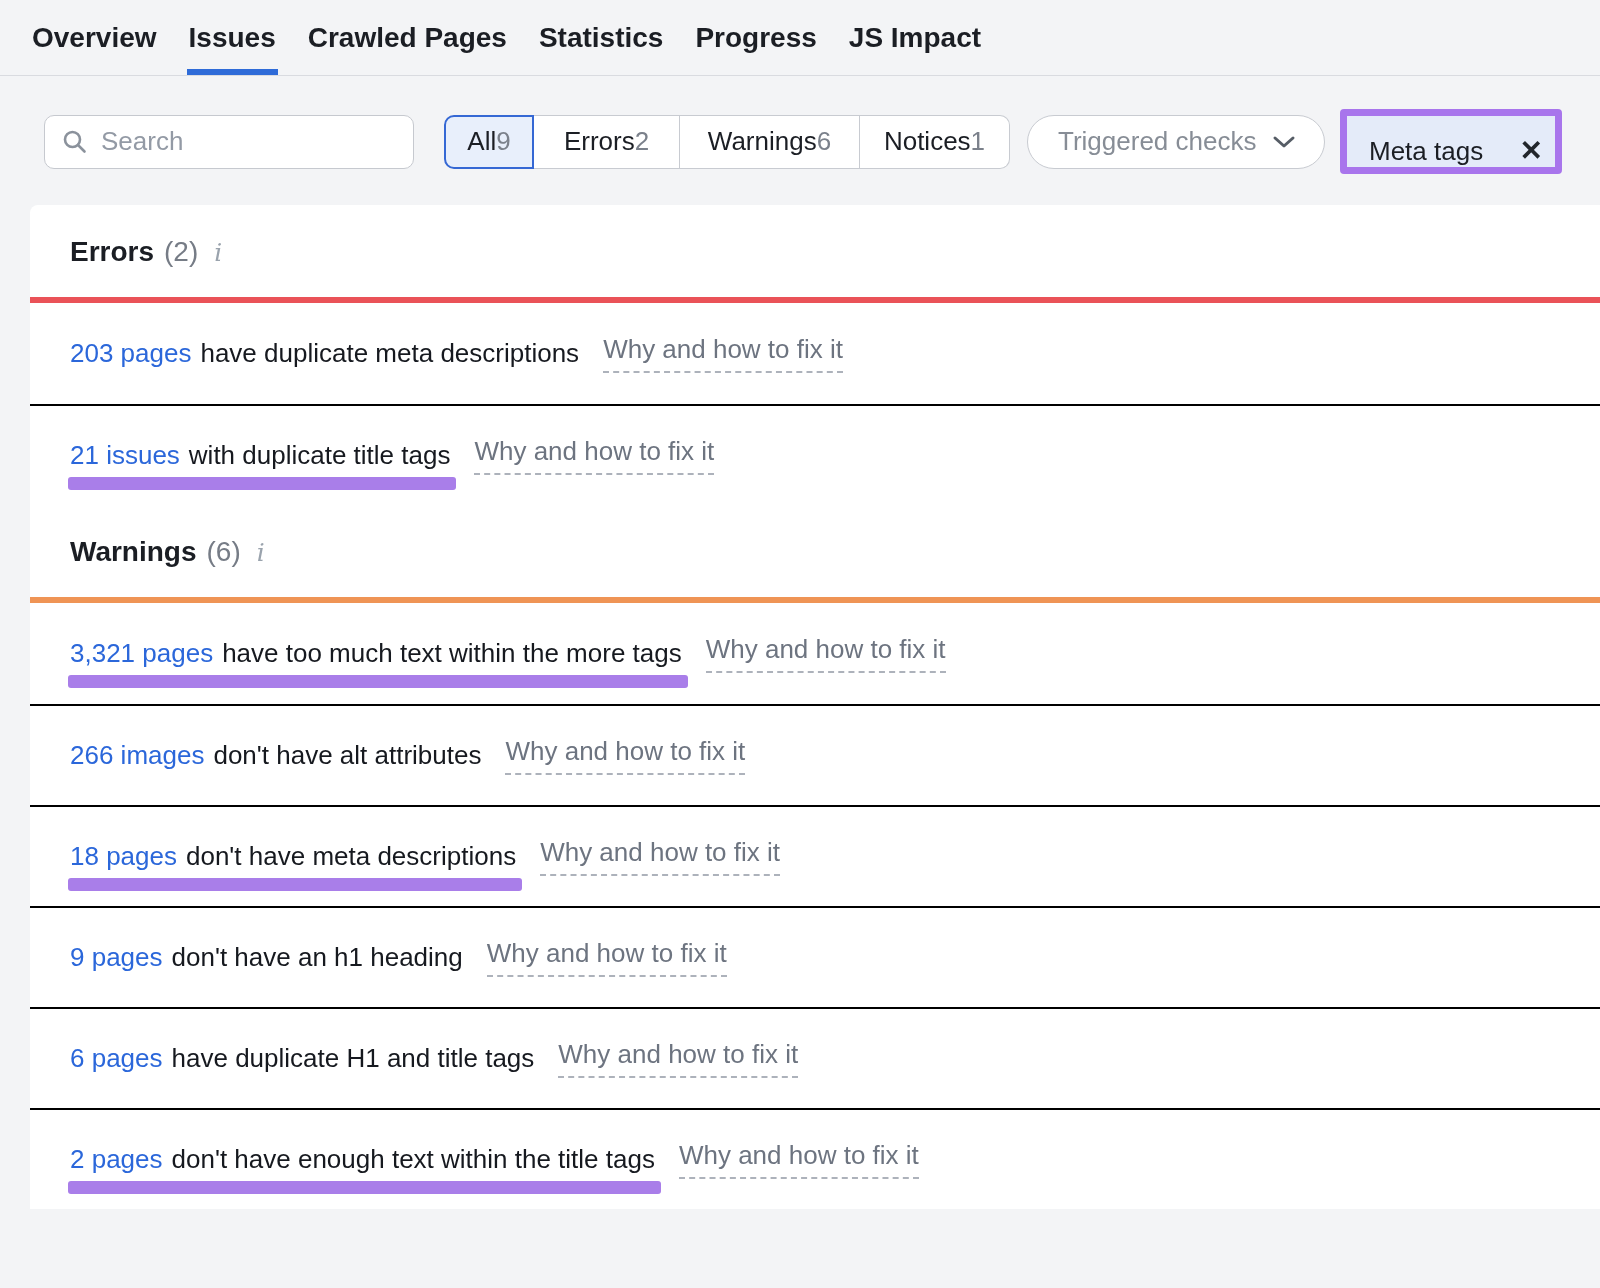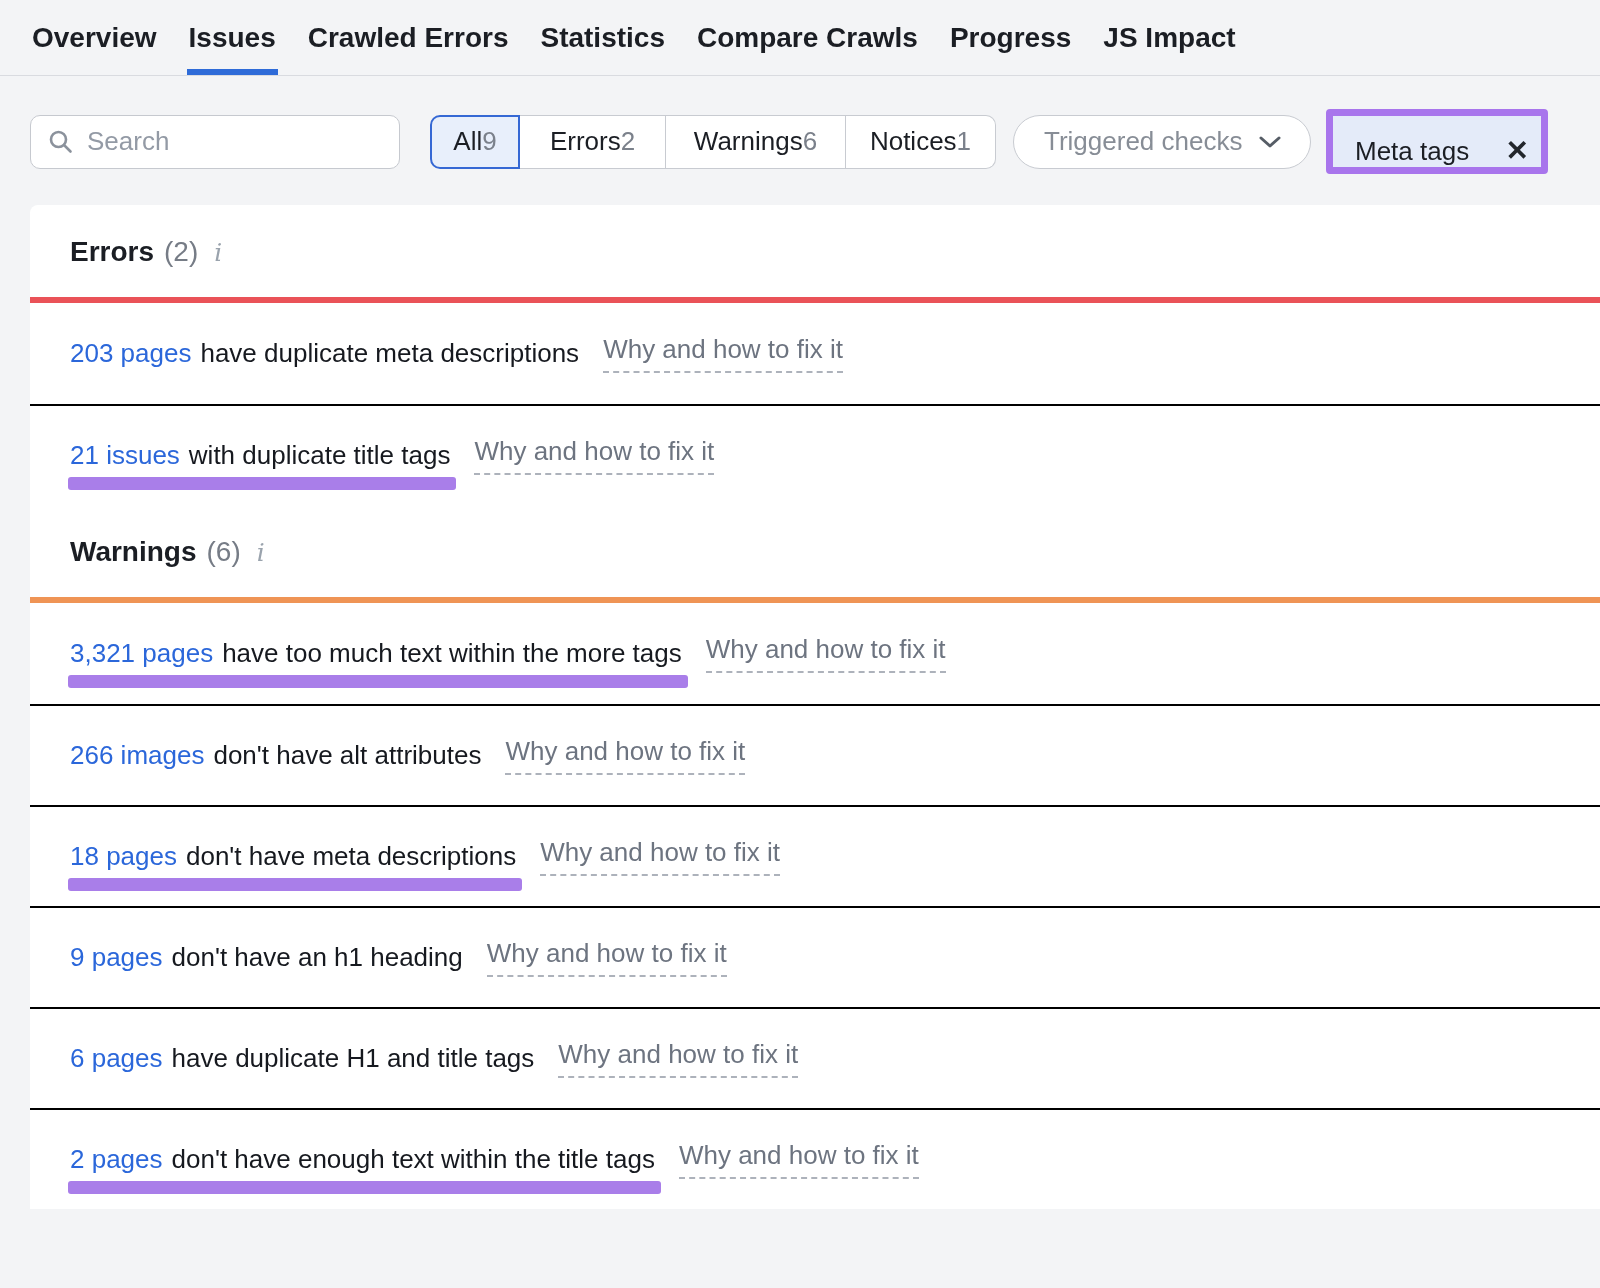--- a/index.html
+++ b/index.html
@@ -36,21 +36,21 @@
     position:absolute;
     left:0; right:0; bottom:0;
     height:6px;
     background:var(--active-tab,#2e6bd8);
   }
 
   
   .toolbar {
     display:flex;
     align-items:center;
-    margin:33px 0 0 30px;
+    margin:33px 0 0 44px;
   }
   .searchbox {
     position:relative;
     width:370px;
     height:54px;
   }
   .searchbox svg {
     position:absolute;
     left:18px; top:14px;
     pointer-events:none;
@@ -210,23 +210,22 @@
     text-decoration:none;
     white-space:nowrap;
   }
 </style>
 </head>
 <body>
 
 <nav class="tabbar">
   <div class="tab">Overview</div>
   <div class="tab active">Issues</div>
-  <div class="tab">Crawled Errors</div>
+  <div class="tab">Crawled Pages</div>
   <div class="tab">Statistics</div>
-  <div class="tab">Compare Crawls</div>
   <div class="tab">Progress</div>
   <div class="tab">JS Impact</div>
 </nav>
 
 <div class="toolbar">
 
   <div class="searchbox">
     <svg width="26" height="26" viewBox="0 0 26 26">
       <circle cx="10.5" cy="10.5" r="7.5" fill="none" stroke="#8b929c" stroke-width="2.6"></circle>
       <line x1="16" y1="16" x2="22.5" y2="22.5" stroke="#8b929c" stroke-width="2.6" stroke-linecap="round"></line>

